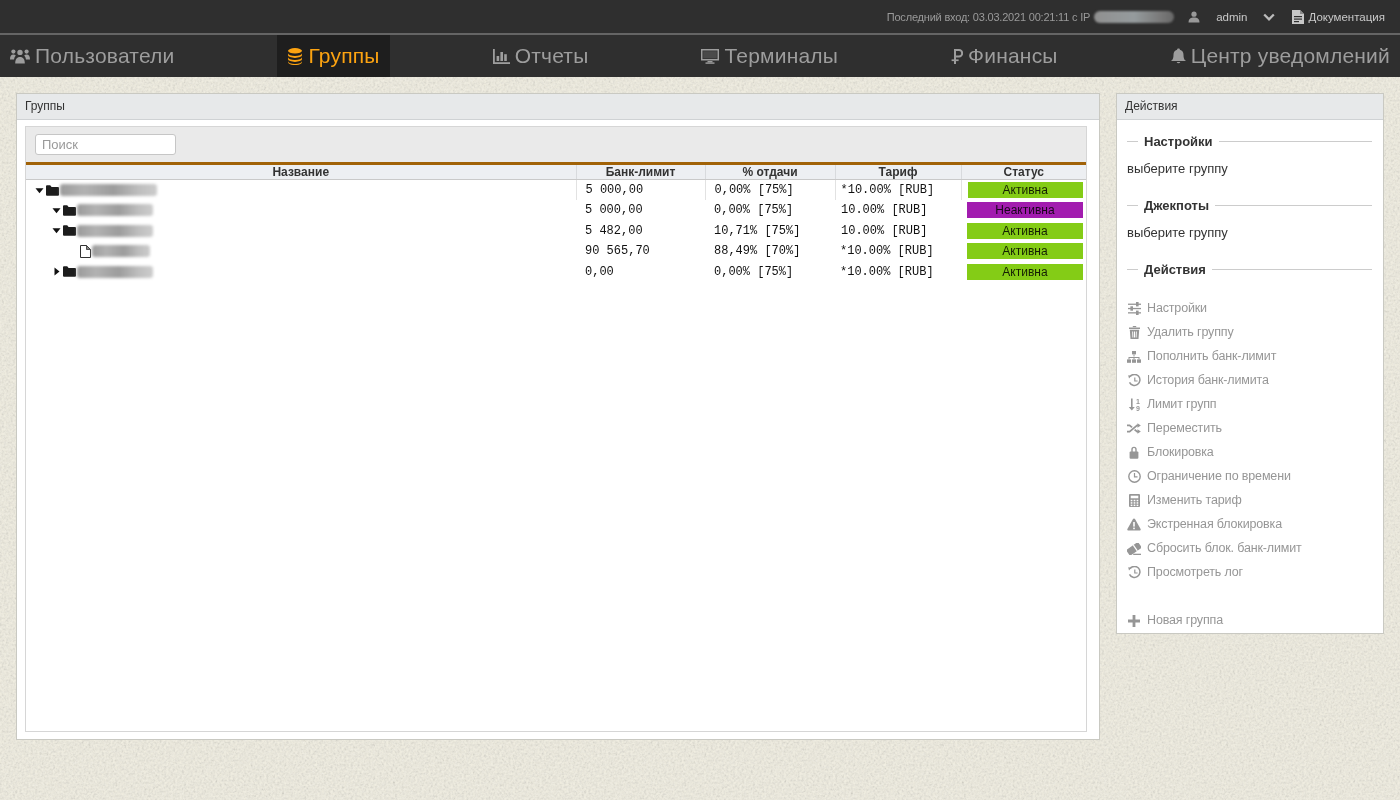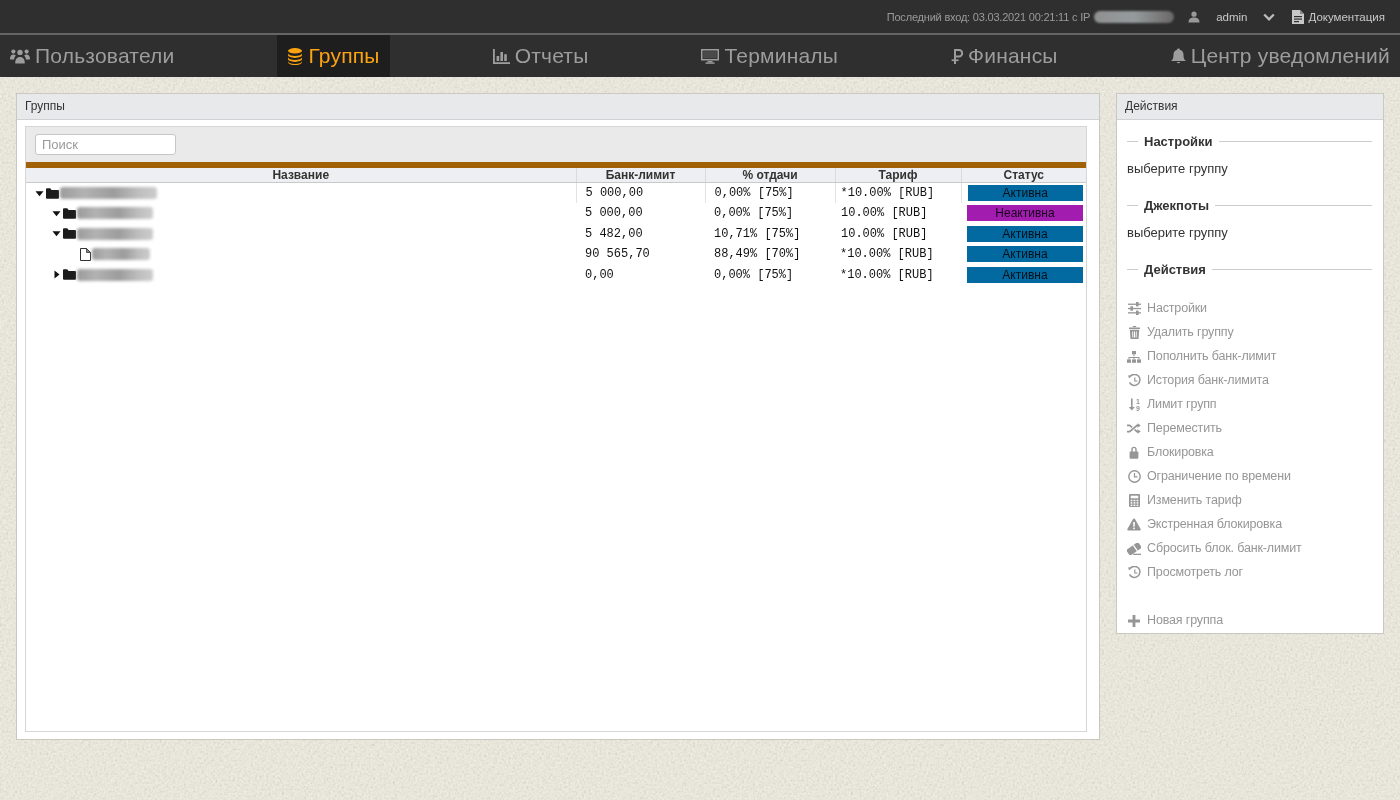--- a/index.html
+++ b/index.html
@@ -33,33 +33,33 @@
 .panel-right { left:1116px; top:93px; width:268px; height:541px; }
 
 
 .gridbox { position:absolute; left:8px; top:32px; width:1062px; height:606px;
   border:1px solid #d6d6d6; }
 .toolbar { height:35px; background:#eaeaea; padding:7px 0 0 9px; }
 .search { width:141px; height:21px; border:1px solid #c6c6c6; border-radius:3px;
   font-family:"Liberation Sans",sans-serif; font-size:13px; color:#333; padding:0 6px; outline:none; }
 .search::placeholder { color:#9a9a9a; }
 table.grid { border-collapse:collapse; table-layout:fixed; width:1060px; font-size:12px; }
-table.grid th { height:16px; background:#edeff2; border-top:6px solid #a16207; border-bottom:1px solid #c9c9c9;
+table.grid th { height:16px; background:#edeff2; border-top:3px solid #a16207; border-bottom:1px solid #c9c9c9;
   font-size:12px; color:#333; font-weight:bold; text-align:center; }
 table.grid th + th { border-left:1px solid #d8dadd; }
 table.grid td { height:20.5px; padding:0; color:#111; vertical-align:middle; }
 table.grid tr.r1 td + td { border-left:1px solid #e2e2e2; }
 table.grid td.num { padding-left:9px;font-family:Liberation Mono, monospace; }
 .namecell { display:flex; align-items:center; height:20px; }
 .caret { width:9px; margin-right:2px; display:flex; justify-content:center; }
 .blurbar { height:12px; border-radius:3px; filter:blur(1.6px);
   background:linear-gradient(90deg,#9b9b9b,#b2b2b2 25%,#9c9c9c 55%,#bdbdbd 80%,#ccc); }
 .badge { height:16px; margin:0 3px 0 6px; text-align:center; font-size:12px; line-height:16px;
   color:rgba(0,0,0,0.85); }
-.badge.g { background:#0369a1; }
+.badge.g { background:#84cc16; }
 .badge.r { background:#a21caf; }
 
 
 .rp-body { padding:0 11px 0 10px; font-size:13px; color:#333; }
 .sect { display:flex; align-items:center; font-weight:bold; font-size:13px; color:#333; }
 .sect::before { content:""; width:11px; border-top:1px solid #ccc; margin-right:6px; }
 .sect::after { content:""; flex:1; border-top:1px solid #ccc; margin-left:6px; }
 .s1 { margin-top:14px; }
 .choose { margin-top:12px; }
 .s2 { margin-top:22px; }

